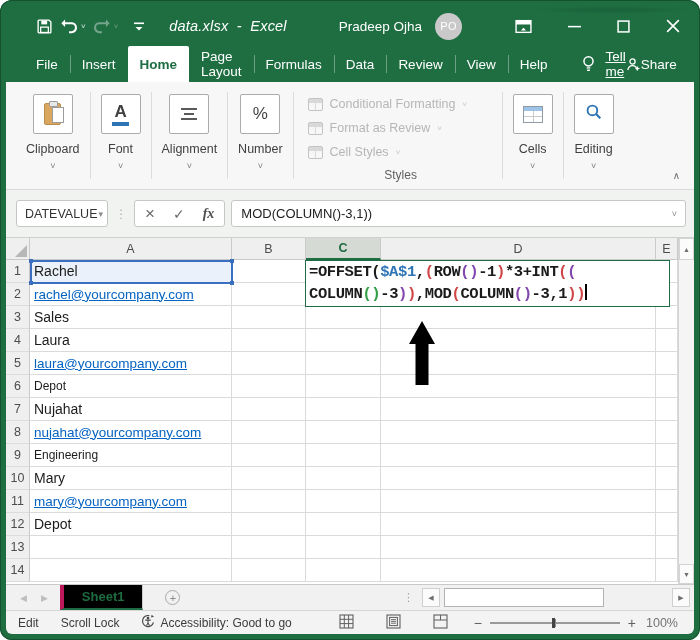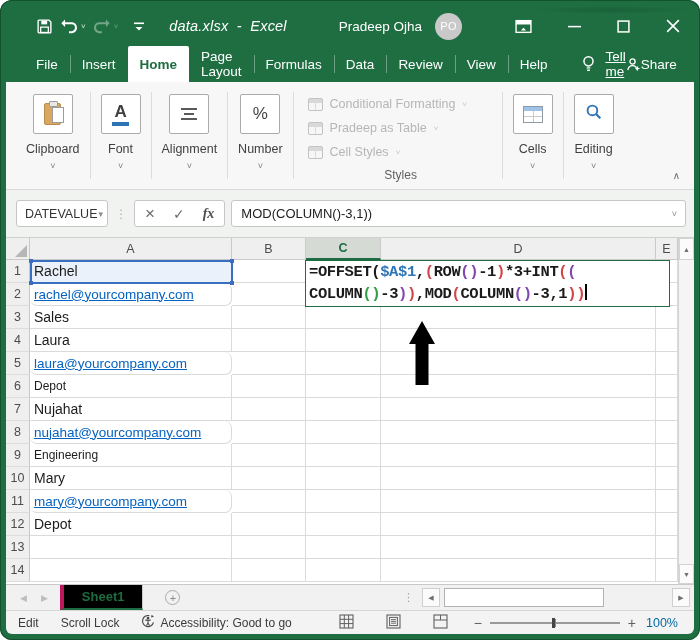--- a/index.html
+++ b/index.html
@@ -100,21 +100,21 @@
   .corner::after { content:""; position:absolute; right:2px; bottom:2px; width:0; height:0;
                    border-bottom:12px solid #b7b7b7; border-left:12px solid transparent; }
   .w-A{width:202px}.w-B{width:74px}.w-C{width:75px}.w-D{width:275px}.w-E{width:22px}
   .hdr.active-col { background:#d5dad5; color:#1e6c41; font-weight:600; border-bottom:2px solid #1e6c41; }
   .row { display:flex; height:23px; }
   .rnum { width:24px; background:#efefef; border-right:1px solid #c9c9c9; border-bottom:1px solid #dcdcdc;
           font-size:12.5px; color:#4c4c4c; display:flex; align-items:center; justify-content:center; }
   .cell { border-right:1px solid #dadada; border-bottom:1px solid #dadada; display:flex; align-items:center;
           font-size:14px; color:#1c1c1c; padding:0 2px 0 4px; overflow:hidden; white-space:nowrap; }
   .cell.small { font-size:12px; }
-  .cell.link { color:#0563c1; text-decoration:underline; font-size:13.5px;border-radius:7px; }
+  .cell.link { color:#0563c1; text-decoration:underline; font-size:13.5px; }
   .cell.ref-cell { background:#eaf1fa; }
 
   
   .ref-box { position:absolute; left:24px; top:22px; width:203px; height:24px;
              border:2px solid #3a6fbf; pointer-events:none; }
   .ref-box i { position:absolute; width:4px; height:4px; background:#3a6fbf; }
   .ref-box i.tl{left:-3px;top:-3px}.ref-box i.tr{right:-3px;top:-3px}
   .ref-box i.bl{left:-3px;bottom:-3px}.ref-box i.br{right:-3px;bottom:-3px}
 
   
@@ -153,21 +153,21 @@
   .statusbar { height:24px; background:#f3f3f3; border-top:1px solid #d6d6d6; display:flex; align-items:center;
                font-size:12px; color:#3b3b3b; padding:0 10px 0 12px; border-radius:0 0 6px 6px; }
   .sb-item { margin-right:22px; white-space:nowrap; }
   .acc-wrap { display:flex; align-items:center; gap:5px; }
   .views { display:flex; align-items:center; gap:32px; margin-left:auto; margin-right:26px; }
   .zoomctl { display:flex; align-items:center; gap:8px; margin-right:10px; }
   .zoomctl .sign { color:#5f5f5f; font-size:14px; }
   .z-track { width:130px; height:2px; background:#9a9a9a; position:relative; }
   .z-center { position:absolute; left:50%; top:-3px; width:1px; height:8px; background:#8a8a8a; }
   .z-thumb { position:absolute; left:48%; top:-4px; width:3px; height:10px; background:#444; }
-  .zoom-pct { color:#0369a1; font-size:12.5px; margin-right:6px; }
+  .zoom-pct { color:#737373; font-size:12.5px; margin-right:6px; }
 </style>
 </head>
 <body>
 
 <div class="window">
   <div class="chrome">
 
     <div class="titlebar">
       <div class="qat">
         <span class="icon-btn">
@@ -303,21 +303,21 @@
       </div>
       <div class="rdivider"></div>
       <div class="styles-group">
         <div class="style-item">
           <span class="mini"></span>
           <span>Conditional Formatting</span>
             <span class="tchev">˅</span>
         </div>
         <div class="style-item">
           <span class="mini"></span>
-          <span>Pradeep as Table</span>
+          <span>Format as Review</span>
             <span class="tchev">˅</span>
         </div>
         <div class="style-item">
           <span class="mini"></span>
           <span>Cell Styles</span>
             <span class="tchev">˅</span>
         </div>
         <div class="styles-caption">Styles</div>
       </div>
       <div class="rdivider"></div>

